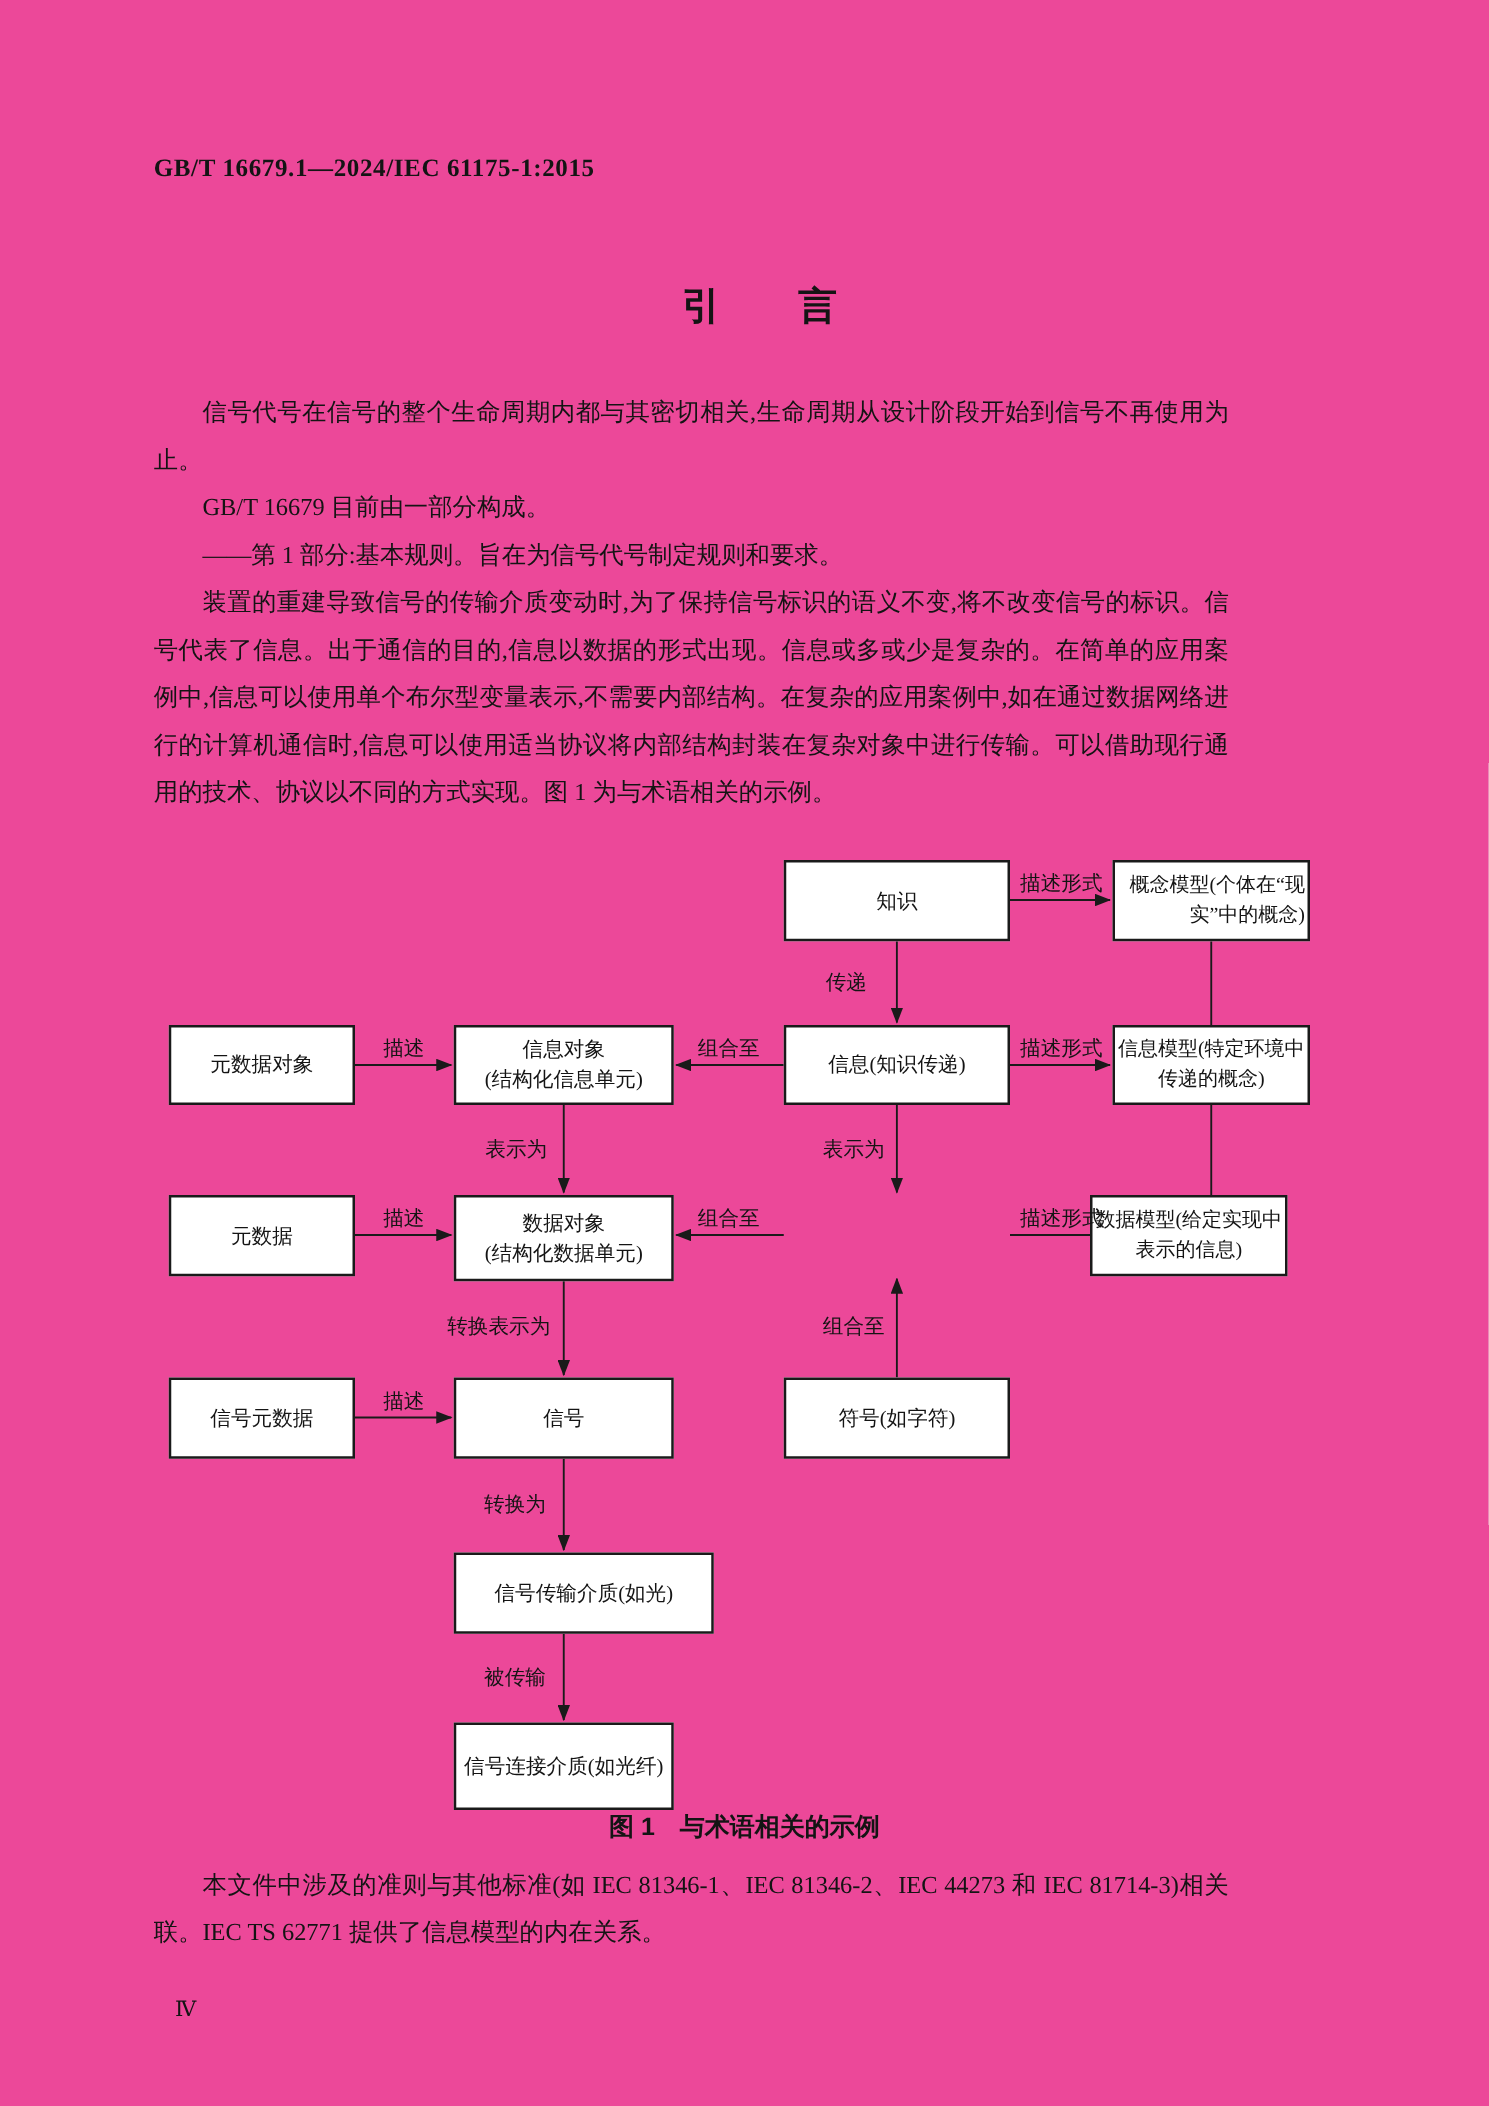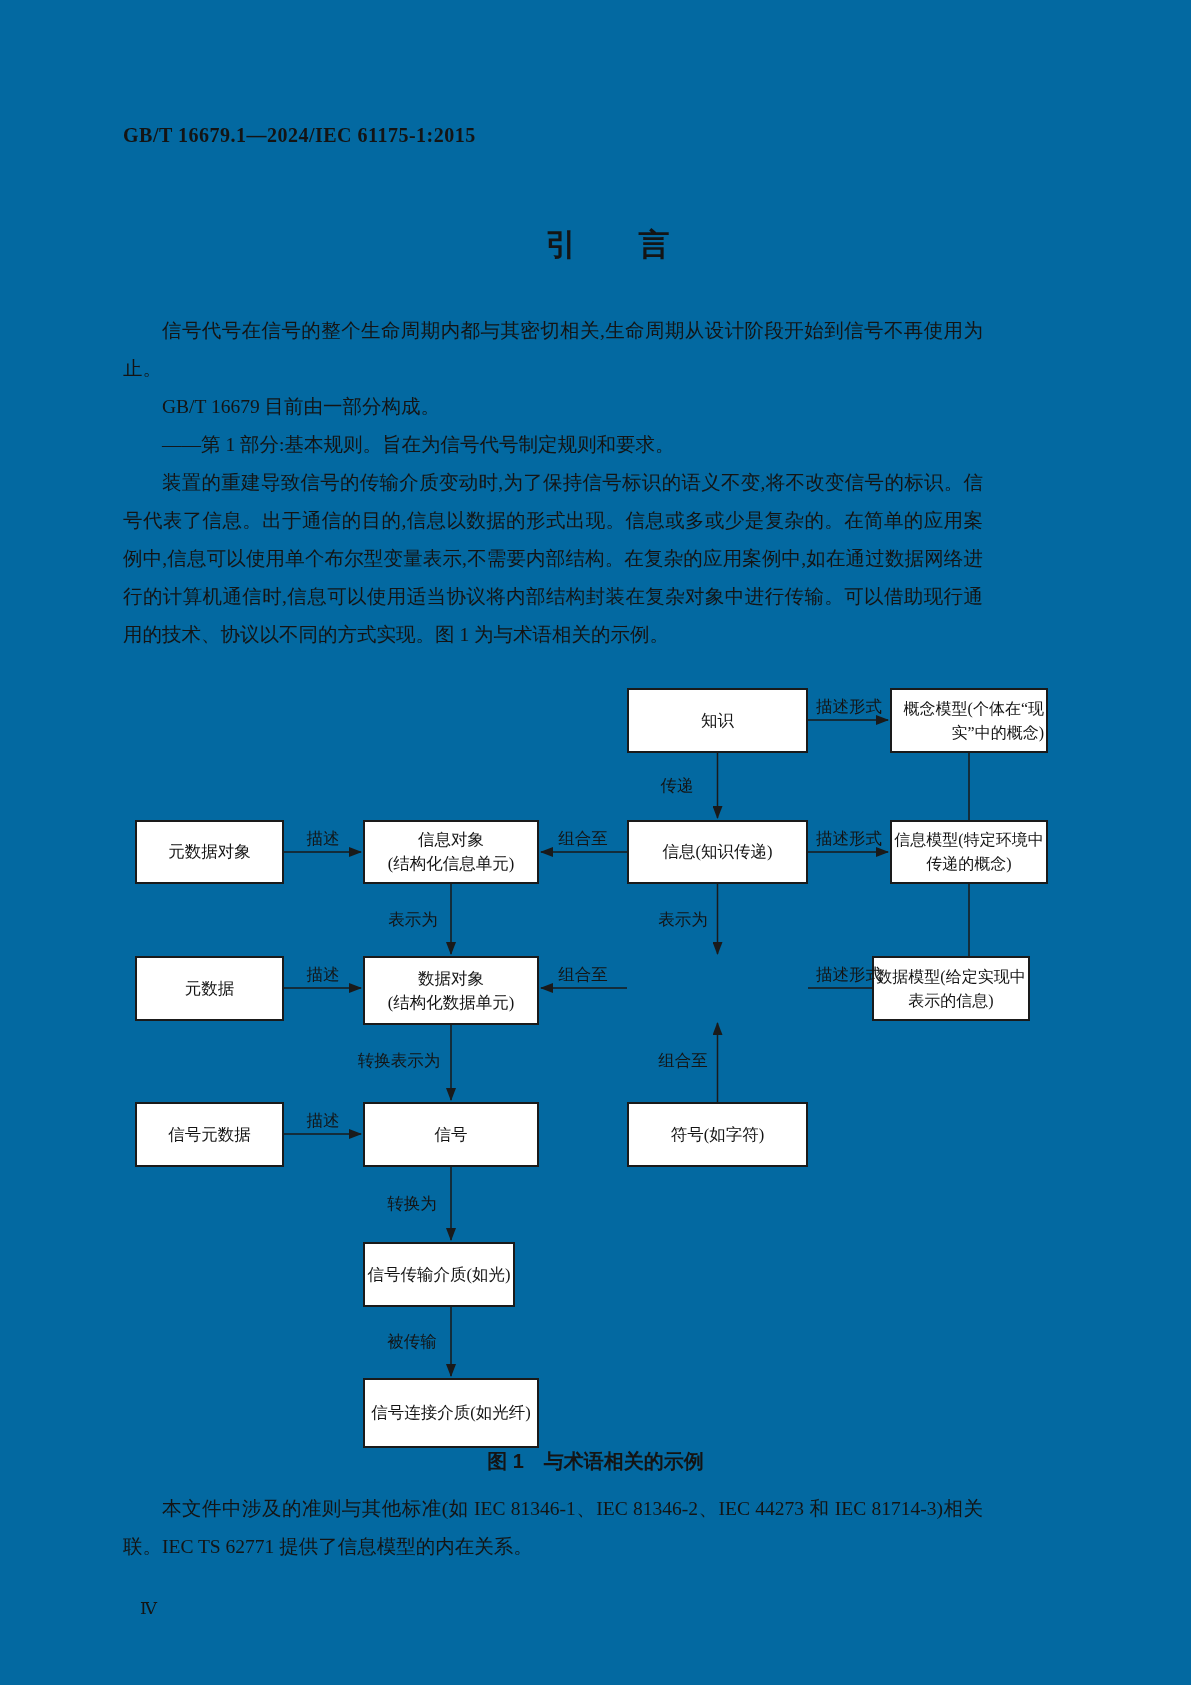--- a/index.html
+++ b/index.html
@@ -1,16 +1,16 @@
 <!DOCTYPE html>
 <html lang="zh"><head>
 <meta charset="utf-8">
 <style>
   html,body{margin:0;padding:0;background:#e8e8e8;}
-  .page{position:relative;width:1191px;height:1685px;margin:0 auto;background:#0369a1;
+  .page{position:relative;width:1191px;height:1685px;margin:0 auto;background:#ec4899;
         color:#141414;overflow:hidden;font-family:"Liberation Serif","DejaVu Serif",serif;}
   .doc-header{position:absolute;left:123px;top:124px;font-size:20px;font-weight:bold;
         letter-spacing:0.5px;font-family:"Liberation Serif","DejaVu Serif",serif;}
   .doc-title{position:absolute;left:0;top:212px;width:100%;margin:12px;text-align:center;
         font-size:31px;font-weight:bold;font-family:"Liberation Sans","DejaVu Sans",sans-serif;}
   .body-text{position:absolute;left:123px;top:312px;width:860px;font-size:19.5px;line-height:38px;}
   .body-text p{margin:0;text-indent:2em;text-align:justify;}
   .figure{position:absolute;left:0;top:0;width:1191px;height:1685px;pointer-events:none;margin-top:20px;}
   .wires{position:absolute;left:0;top:0;width:1191px;height:1685px;}
   .wires line{stroke:#1a1a1a;stroke-width:1.5;}
@@ -113,21 +113,21 @@
     <div class="fbox" style="left:135px;top:1082px;width:149px;height:65px;">
       <div class="bl">信号元数据</div>
     </div>
     <div class="fbox" style="left:363px;top:1082px;width:176px;height:65px;">
       <div class="bl">信号</div>
     </div>
     <div class="fbox" style="left:627px;top:1082px;width:181px;height:65px;">
       <div class="bl">符号(如字符)</div>
     </div>
 
-    <div class="fbox" style="left:363px;top:1222px;width:152px;height:65px;">
+    <div class="fbox" style="left:363px;top:1222px;width:208px;height:65px;">
       <div class="bl">信号传输介质(如光)</div>
     </div>
 
     <div class="fbox" style="left:363px;top:1358px;width:176px;height:70px;">
       <div class="bl">信号连接介质(如光纤)</div>
     </div>
 
     <div class="elabel" style="left:849px;top:687px;">描述形式</div>
     <div class="elabel" style="left:677px;top:766px;">传递</div>
 

